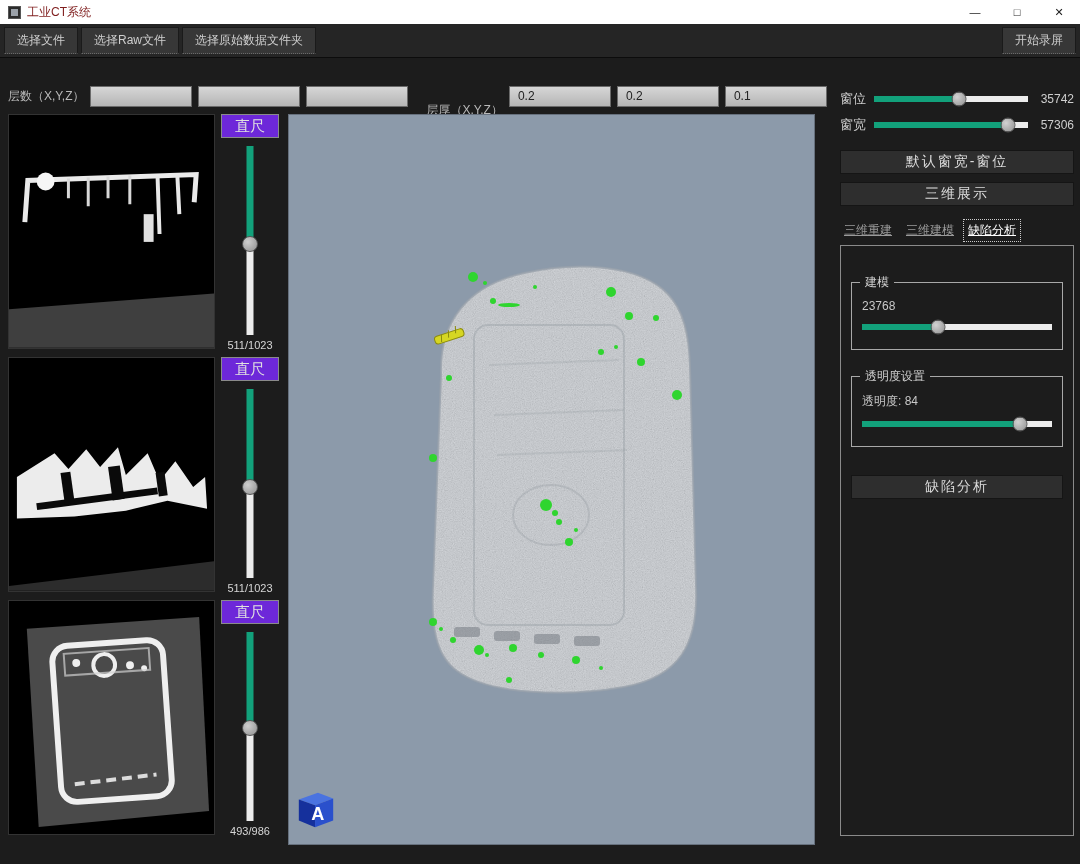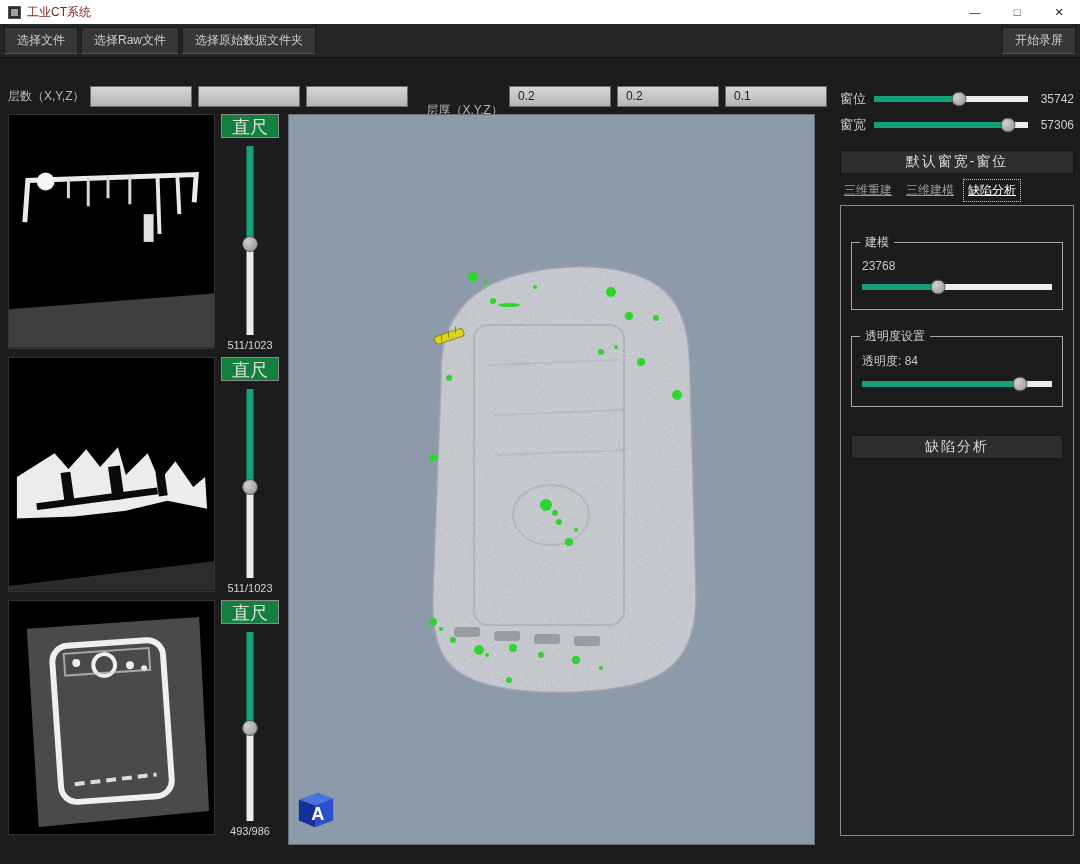--- a/index.html
+++ b/index.html
@@ -26,21 +26,21 @@
   .param-label { color:#b9b9b9; font-size:12px; white-space:nowrap; }
   .thickness-label { margin-left:12px;margin-top:28px; }
   .param-input { width:102px; height:21px; background:linear-gradient(#d6d6d6,#b5b5b5); border:1px solid #6a6a6a; font-size:12px; color:#222; padding:0 8px; font-family:inherit; }
 
   
   .workspace { position:absolute; top:56px; left:0; bottom:0; width:820px; }
   .slices { position:absolute; left:8px; top:0; width:278px; display:flex; flex-direction:column; }
   .slice-row { display:flex; height:243px; }
   .slice-img { width:207px; height:235px; background:#000; border:1px solid #333; flex:none; }
   .slider-col { width:70px; display:flex; flex-direction:column; align-items:center; padding:0 0 4px 0; }
-  .ruler-btn { width:58px; height:24px; background:#15803d; border:1px solid #8a8a8a; color:#e0e0e0; font-size:18px; font-family:inherit; flex:none; }
+  .ruler-btn { width:58px; height:24px; background:#6d28d9; border:1px solid #8a8a8a; color:#e0e0e0; font-size:15px; font-family:inherit; flex:none; }
   .vslider { flex:1; position:relative; width:18px; margin:8px 0 4px 0; }
   .vfill  { position:absolute; top:0; left:50%; transform:translateX(-50%); width:7px; height:var(--pct,50%); background:var(--accent-green,#12a17b); }
   .vrest  { position:absolute; top:var(--pct,50%); bottom:0; left:50%; transform:translateX(-50%); width:7px; background:#ececec; }
   .vhandle{ position:absolute; top:var(--pct,50%); left:50%; transform:translate(-50%,-50%); width:16px; height:16px; border-radius:50%; background:radial-gradient(circle at 35% 35%, #cfcfcf, #8f8f8f); border:1px solid #565656; }
   .pos-label { font-size:11px; color:#d6d6d6; height:14px; }
 
   
   .viewport { position:absolute; left:288px; top:0; width:527px; height:731px; background:var(--viewport-bg,#8c9aaa); border:1px solid #66707d; }
   .viewport svg { display:block; }
   .vp-logo { position:absolute; left:6px; bottom:14px; width:42px; height:42px; }
@@ -51,21 +51,21 @@
   .slider-row { display:flex; align-items:center; gap:6px; height:18px; flex:none; }
   .row-wl { margin-top:18px; } .row-ww { margin-top:8px; }
   .sl-label { color:#cfcfcf; font-size:13px; width:28px; flex:none; }
   .sl-value { color:#cfcfcf; font-size:12px; width:40px; text-align:right; flex:none; }
   .hslider { position:relative; height:16px; flex:1; }
   .hfill  { position:absolute; left:0; top:50%; transform:translateY(-50%); height:6px; width:var(--pct,50%); background:var(--accent-green,#12a17b); }
   .hrest  { position:absolute; left:var(--pct,50%); right:0; top:50%; transform:translateY(-50%); height:6px; background:#ececec; }
   .hhandle{ position:absolute; left:var(--pct,50%); top:50%; transform:translate(-50%,-50%); width:15px; height:15px; border-radius:50%; background:radial-gradient(circle at 35% 35%, #d2d2d2, #909090); border:1px solid #565656; }
   .btn-default { margin-top:16px; } .btn-display { margin-top:8px; }
 
-  .tabs { display:flex; gap:6px; margin-top:6px; flex:none; }
+  .tabs { display:flex; gap:6px; margin-top:14px; flex:none; }
   .tab { font-size:12px; color:#9a9a9a; text-decoration:underline; padding:2px 4px; white-space:nowrap; }
   .tab.active { color:#ffffff; outline:1px dotted #cccccc; }
 
   .tab-frame { border:1px solid #8a8a8a; margin-top:4px; flex:1; padding:36px 10px 10px 10px; margin-bottom:18px; }
   .groupbox { position:relative; border:1px solid #a8a8a8; padding:16px 10px 14px 10px; }
   .groupbox + .groupbox { margin-top:26px; }
   .group-title { position:absolute; top:-9px; left:8px; background:#1c1c1c; padding:0 5px; font-size:12px; color:#cfcfcf; }
   .group-value { font-size:12px; color:#c8c8c8; margin-bottom:6px; }
   .btn-defect { margin-top:28px; }
 </style>
@@ -261,20 +261,21 @@
       <span class="sl-label">窗宽</span>
       <div class="hslider" style="--pct: 87%;">
         <div class="hfill"></div>
         <div class="hrest"></div>
         <div class="hhandle"></div>
       </div>
       <span class="sl-value">57306</span>
     </div>
 
     <button class="big-btn btn-default">默认窗宽-窗位</button>
+    <button class="big-btn btn-display">三维展示</button>
 
     <div class="tabs">
       <div class="tab">三维重建</div>
       <div class="tab">三维建模</div>
       <div class="tab active">缺陷分析</div>
     </div>
 
     <div class="tab-frame">
       <div class="groupbox">
         <div class="group-title">建模</div>

